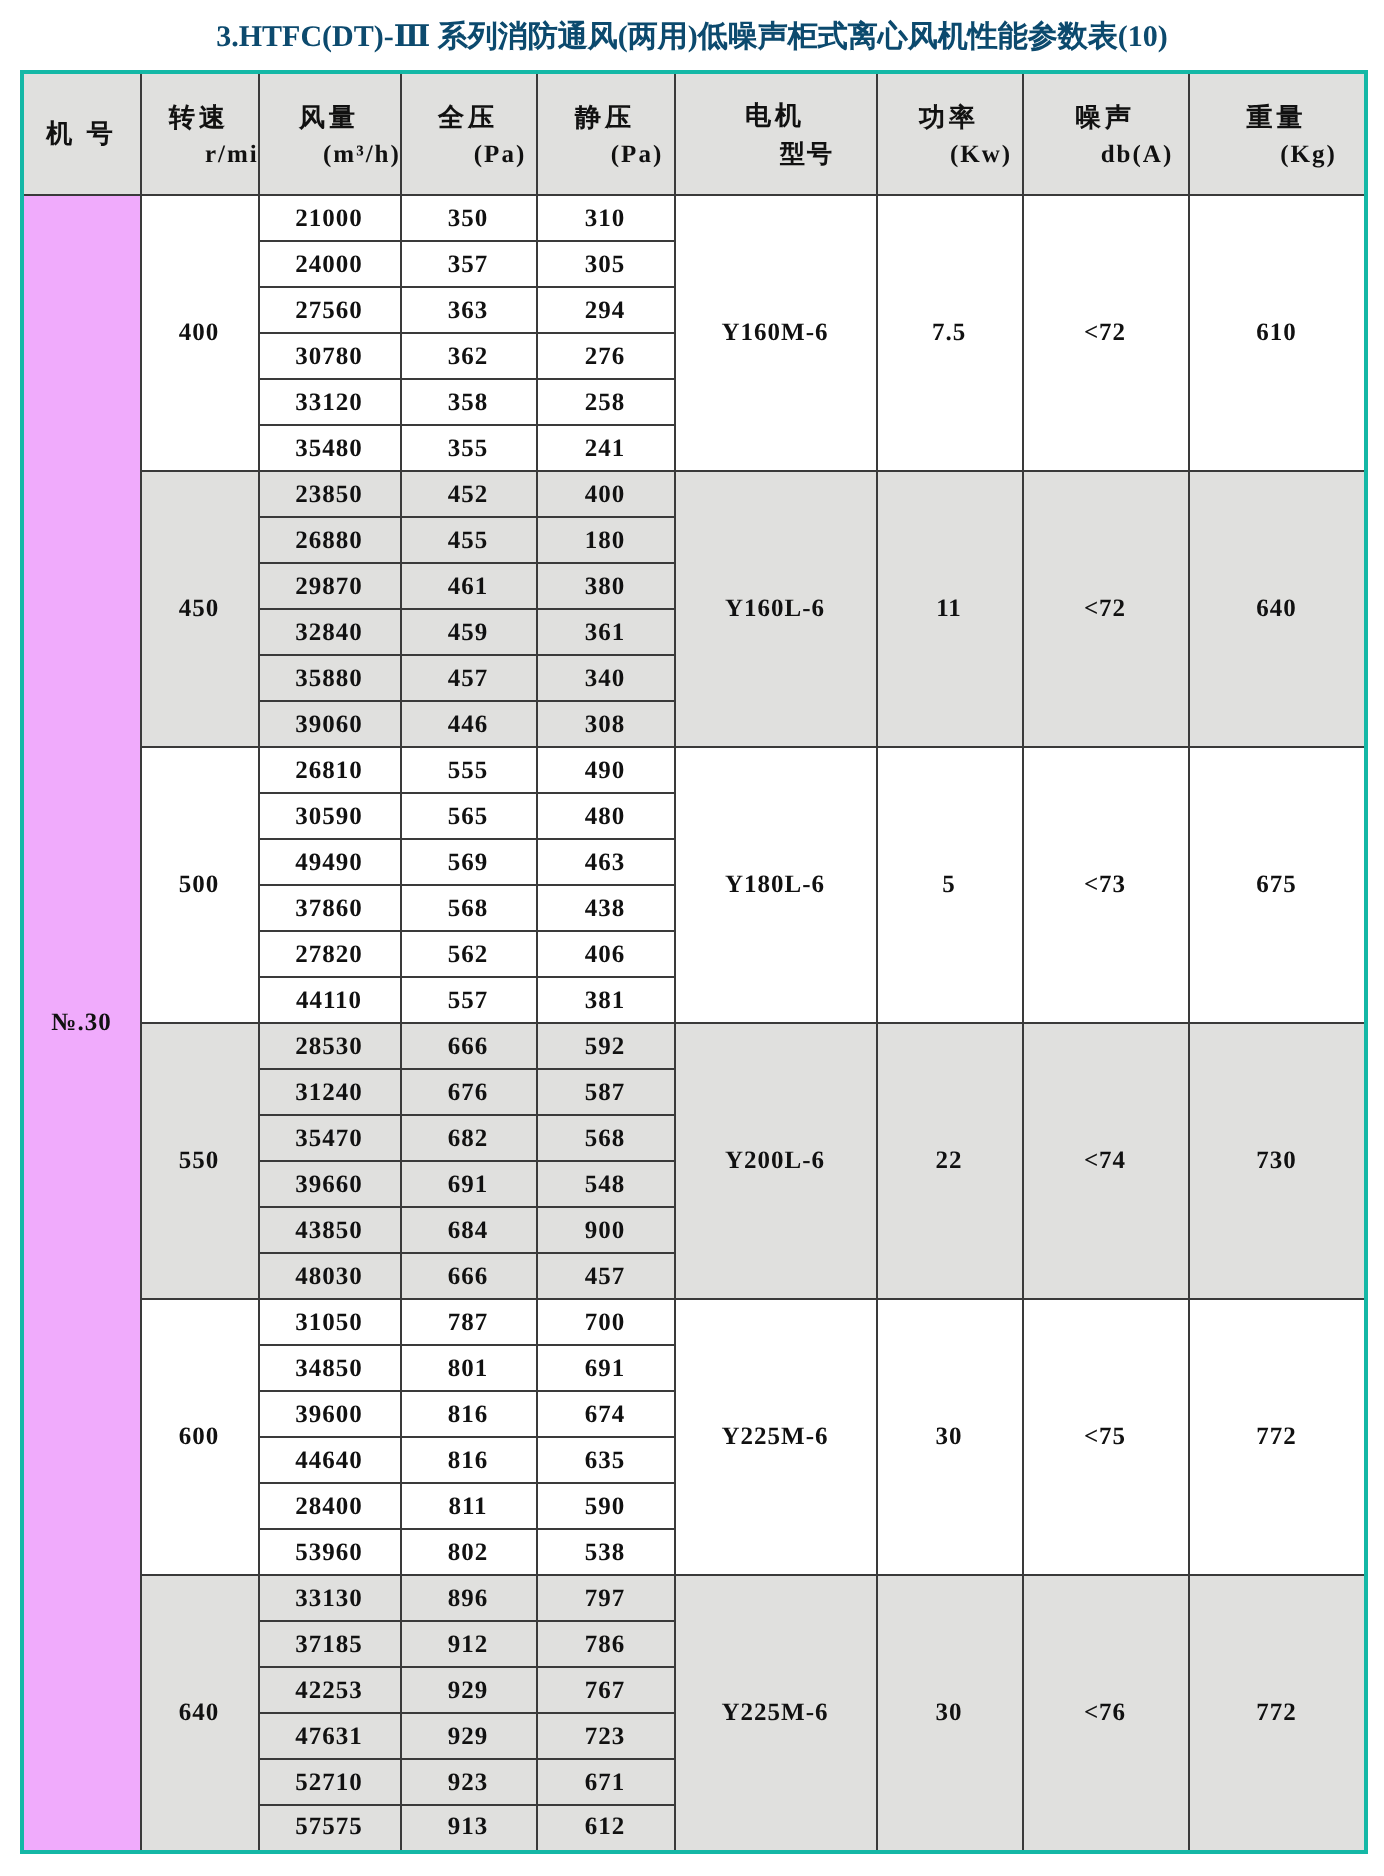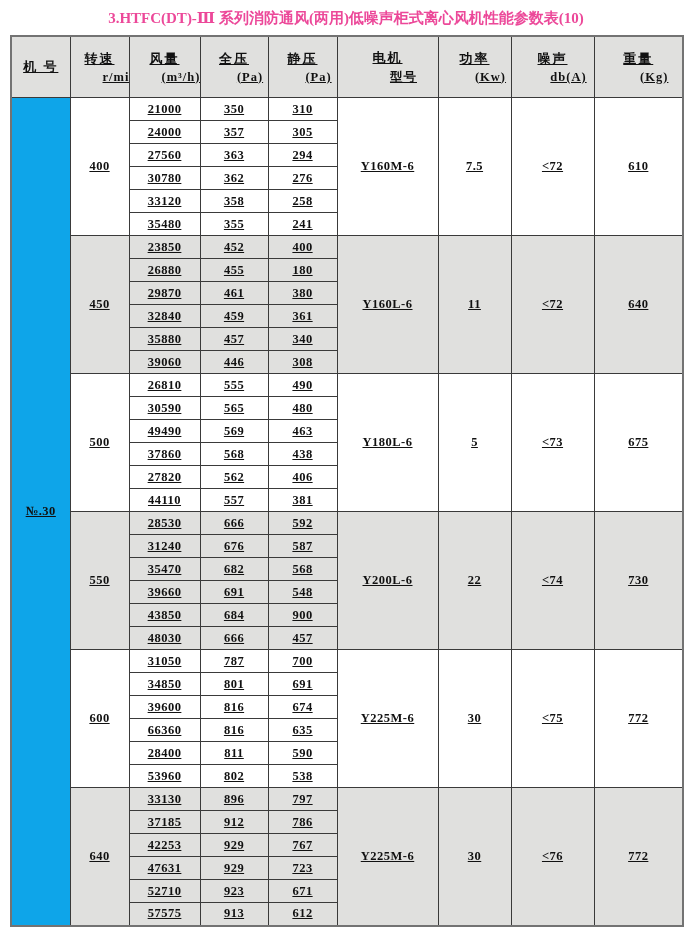--- a/index.html
+++ b/index.html
@@ -6,50 +6,49 @@
   body{
     width:692px;height:938px;
     font-family:"Liberation Serif","DejaVu Serif",serif;
     color:#111;
   }
   .title{
     text-align:center;
     font-size:15px;
     font-weight:bold;
     margin:9px 0 7px 0;
-    color:#ec4899;
+    color:#0c4a6e;
   }
   table.perf{
     border-collapse:collapse;
     table-layout:fixed;
     width:672px;
     margin-left:10px;
-    border:2px solid #737373;
-    text-decoration:underline;
+    border:2px solid #14b8a6;
   }
   table.perf th, table.perf td{
     border:1px solid #3a3a3a;
     text-align:center;
     vertical-align:middle;
     font-weight:bold;
     padding:0;
     overflow:hidden;
   }
   thead th{
     background:#e0e0de;
     height:60px;
     font-size:13px;
     border-bottom:2px solid #262626;
   }
   thead .h-line1{letter-spacing:2px;}
   thead .h-line2{letter-spacing:1px;font-size:12.5px;margin-top:2px;margin-left:32px;}
   tbody tr{height:23px;}
   tbody td{font-size:12.5px;letter-spacing:0.5px;}
   td.shaded{background:#e0e0de;}
-  td.machine-cell{background:#0ea5e9;font-size:12.5px;}
+  td.machine-cell{background:#f0abfc;font-size:12.5px;}
 </style>
 </head>
 <body>
 
 <div>
   <h1 class="title">3.HTFC(DT)-Ⅲ 系列消防通风(两用)低噪声柜式离心风机性能参数表(10)</h1>
 
   <table class="perf">
     <colgroup>
       <col style="width:59px">
@@ -257,21 +256,21 @@
           <td>34850</td>
           <td>801</td>
           <td>691</td>
         </tr>
         <tr>
           <td>39600</td>
           <td>816</td>
           <td>674</td>
         </tr>
         <tr>
-          <td>66360</td>
+          <td>44640</td>
           <td>816</td>
           <td>635</td>
         </tr>
         <tr>
           <td>28400</td>
           <td>811</td>
           <td>590</td>
         </tr>
         <tr>
           <td>53960</td>

